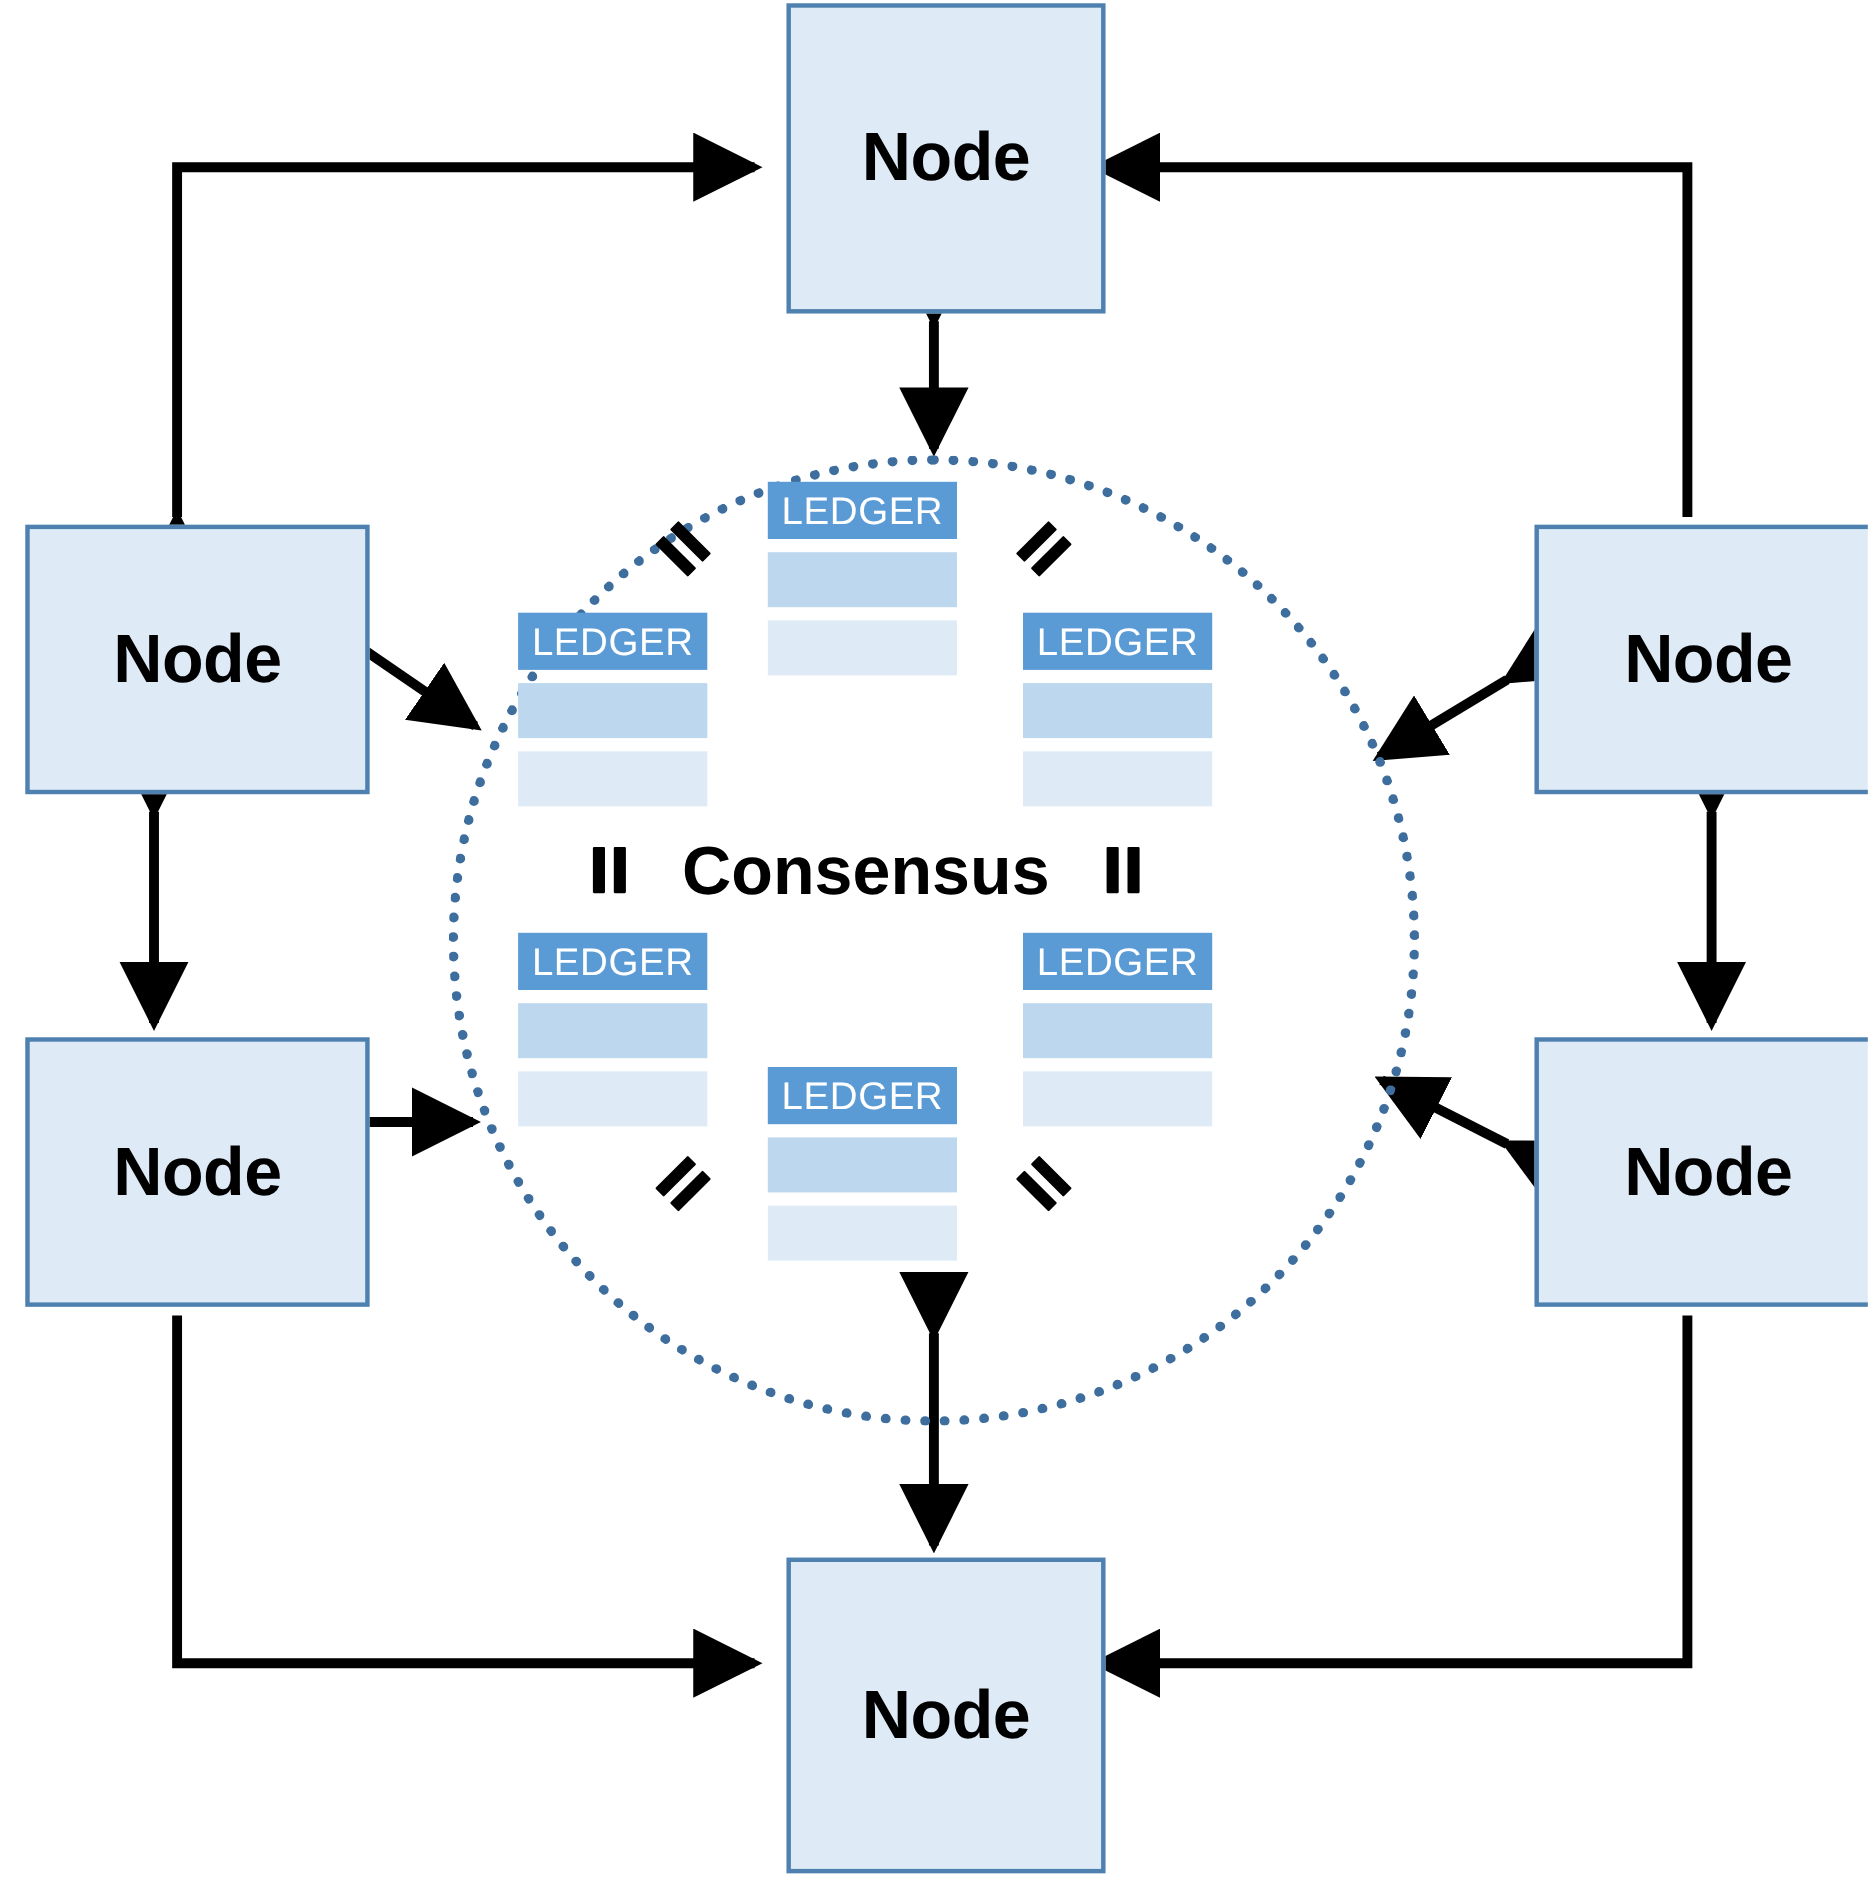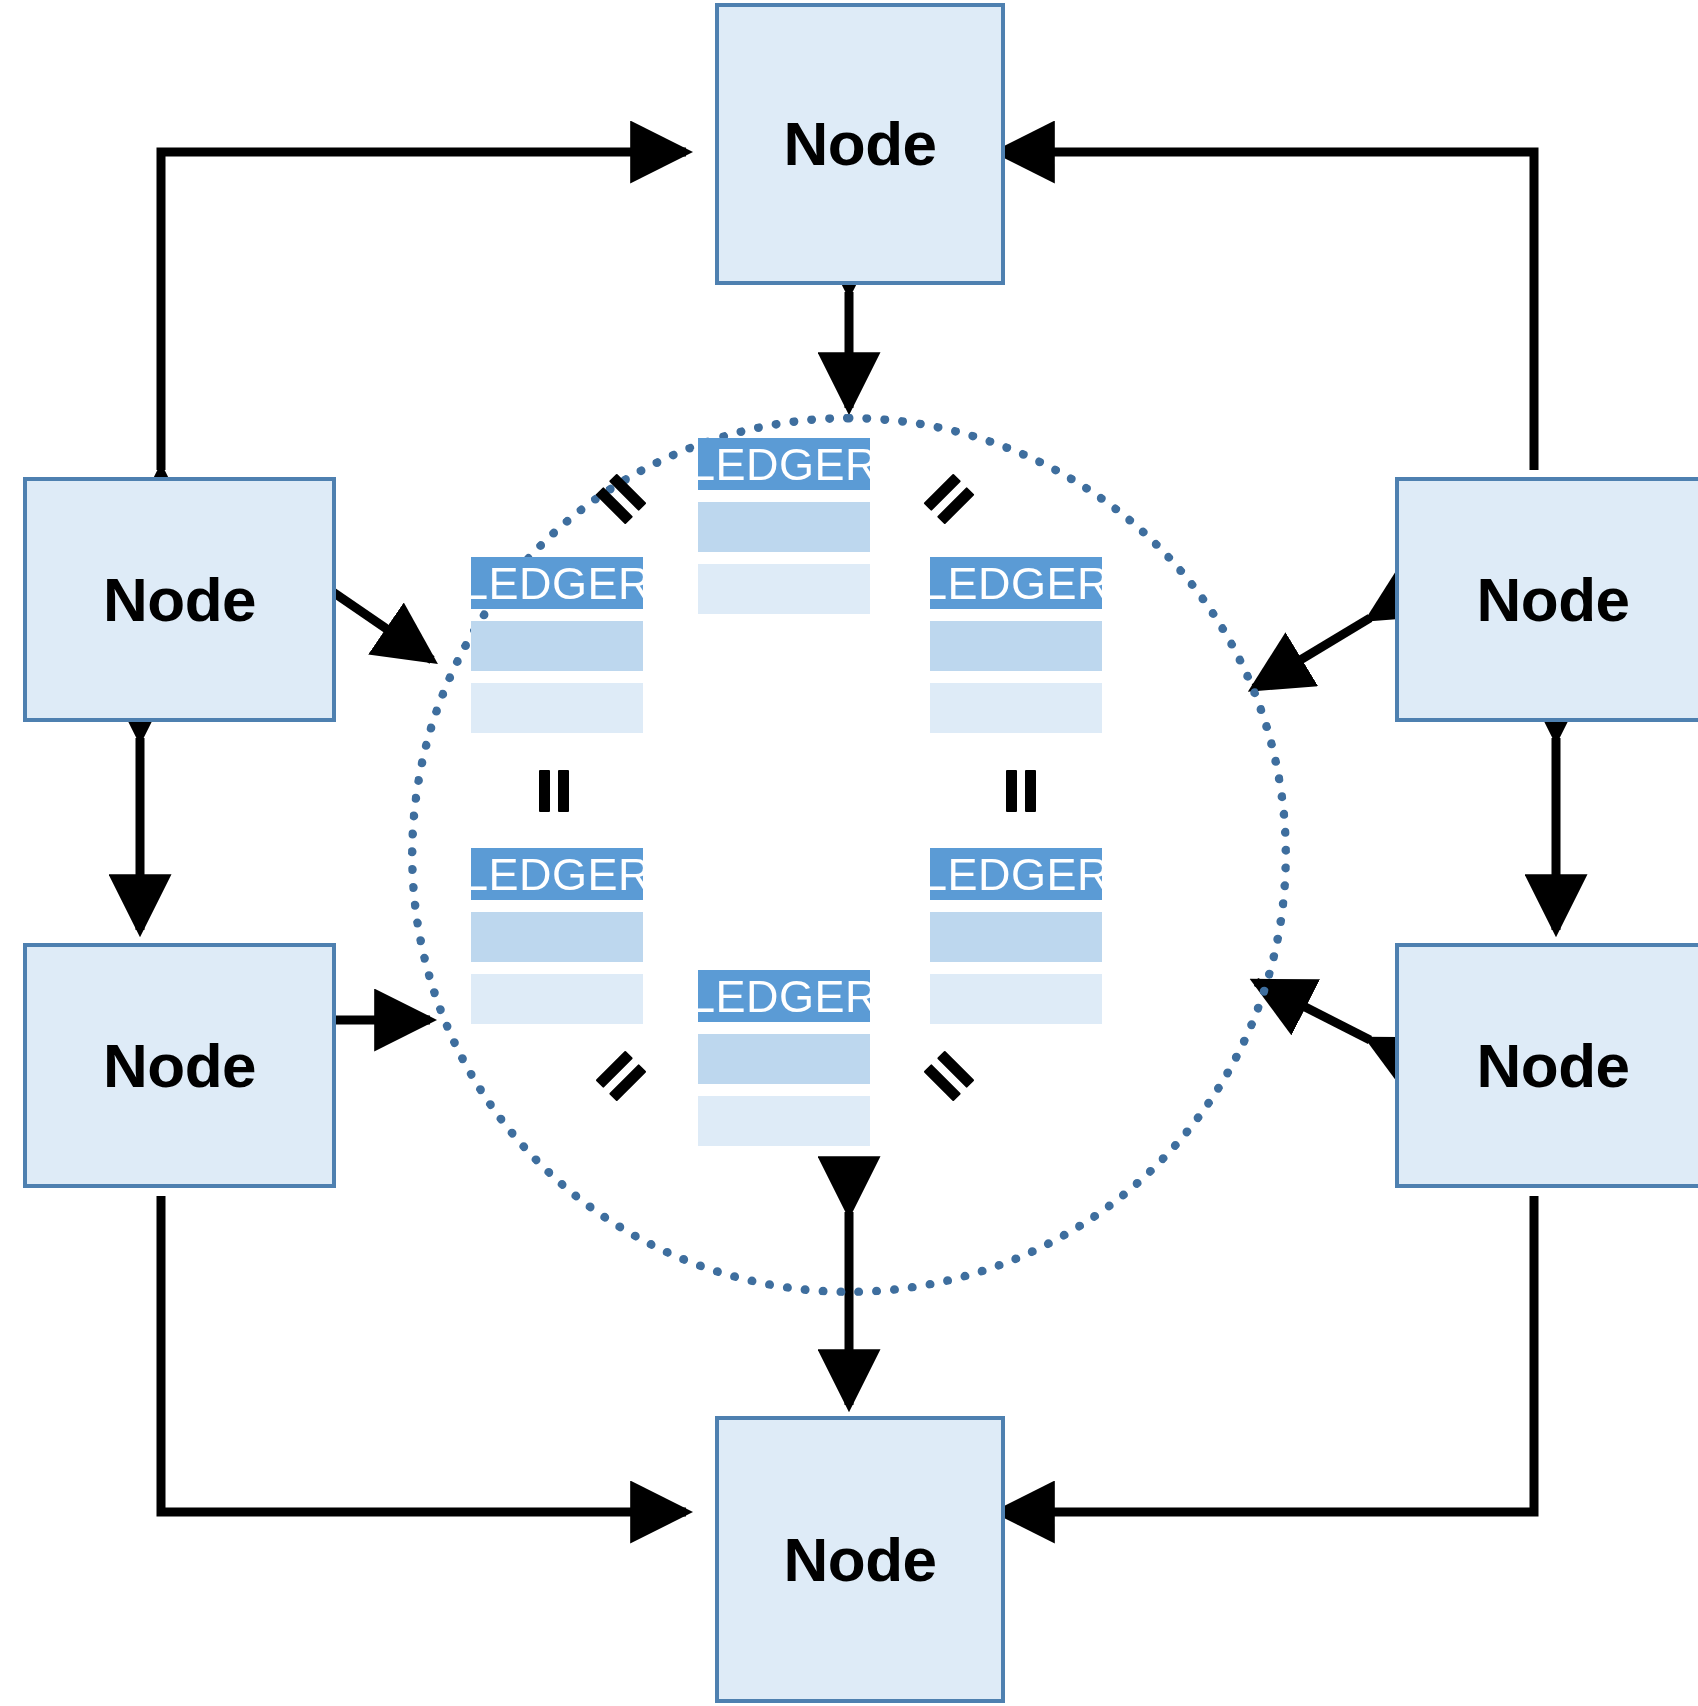--- a/index.html
+++ b/index.html
@@ -26,21 +26,21 @@
     position:absolute;
     border-radius:50%;
     border:9px dotted #3E6E9E;
     box-sizing:border-box;
   }
 
   .ledger{position:absolute;}
   .ledger .hdr{
     background:#5B9BD5;
     color:#ffffff;
-    font-size:45px;
+    font-size:35px;
     line-height:1;
     display:flex;align-items:center;justify-content:center;
     letter-spacing:0.5px;
     box-sizing:border-box;
   }
   .ledger .row1{background:#BDD7EE;}
   .ledger .row2{background:#DEEBF7;}
 
   .consensus{
     position:absolute;
@@ -195,14 +195,15 @@
     </div>
   <div class="eqmark" id="equals-lower-left" style="left: 600px; top: 1055px; width: 42px; height: 42px; transform: rotate(45deg);">
       <span style="background: rgb(0, 0, 0); width: 11px; height: 42px; top: 0px; left: 6px;"></span>
       <span style="background: rgb(0, 0, 0); width: 11px; height: 42px; top: 0px; left: 25px;"></span>
     </div>
   <div class="eqmark" id="equals-lower-right" style="left: 928px; top: 1055px; width: 42px; height: 42px; transform: rotate(-45deg);">
       <span style="background: rgb(0, 0, 0); width: 11px; height: 42px; top: 0px; left: 6px;"></span>
       <span style="background: rgb(0, 0, 0); width: 11px; height: 42px; top: 0px; left: 25px;"></span>
     </div>
 
+  <div class="consensus" id="consensus-label" style="left: 620px; top: 762px; color: rgb(0, 0, 0);">Consensus</div>
 
 </div>
 
 </body></html>

